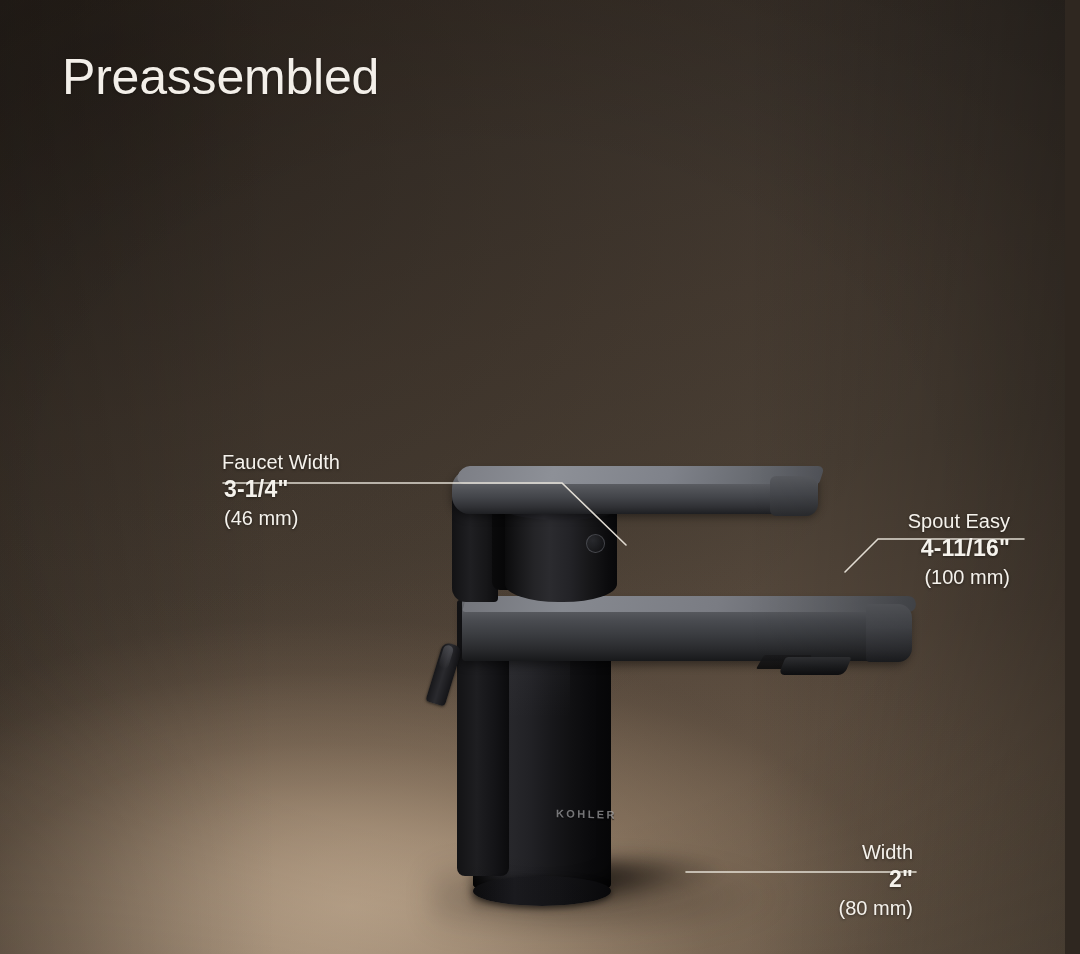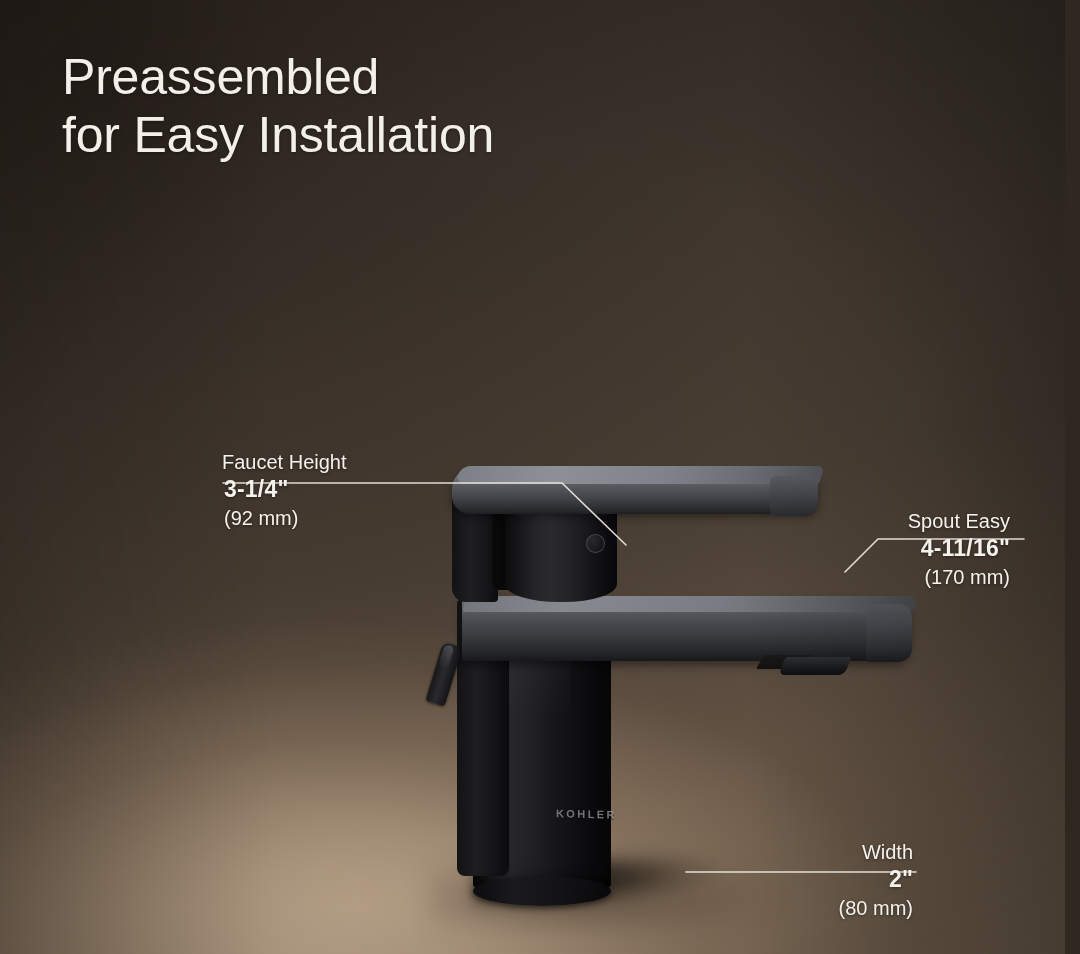--- a/index.html
+++ b/index.html
@@ -291,33 +291,32 @@
   <svg id="leaders" width="1080" height="954" viewBox="0 0 1080 954">
     <g stroke="#efe9df" stroke-width="1.6" fill="none" stroke-linecap="round" opacity="0.92">
       <path d="M 223 483 L 562 483 L 626 545"></path>
       <path d="M 1024 539 L 878 539 L 845 572"></path>
       <path d="M 686 872 L 916 872"></path>
     </g>
   </svg>
 
   <div class="headline">
     <span class="l1">Preassembled</span>
-    <span class="l2">for Easy Installation</span>
   </div>
 
   <div class="callout" id="callout-height">
-    <div class="co-label">Faucet Height</div>
+    <div class="co-label">Faucet Width</div>
     <div class="co-value">3-1/4"</div>
-    <div class="co-metric">(92 mm)</div>
+    <div class="co-metric">(46 mm)</div>
   </div>
 
   <div class="callout" id="callout-reach">
     <div class="co-label">Spout Easy</div>
     <div class="co-value">4-11/16"</div>
-    <div class="co-metric">(170 mm)</div>
+    <div class="co-metric">(100 mm)</div>
   </div>
 
   <div class="callout" id="callout-width">
     <div class="co-label">Width</div>
     <div class="co-value">2"</div>
     <div class="co-metric">(80 mm)</div>
   </div>
 
 </div>
 

